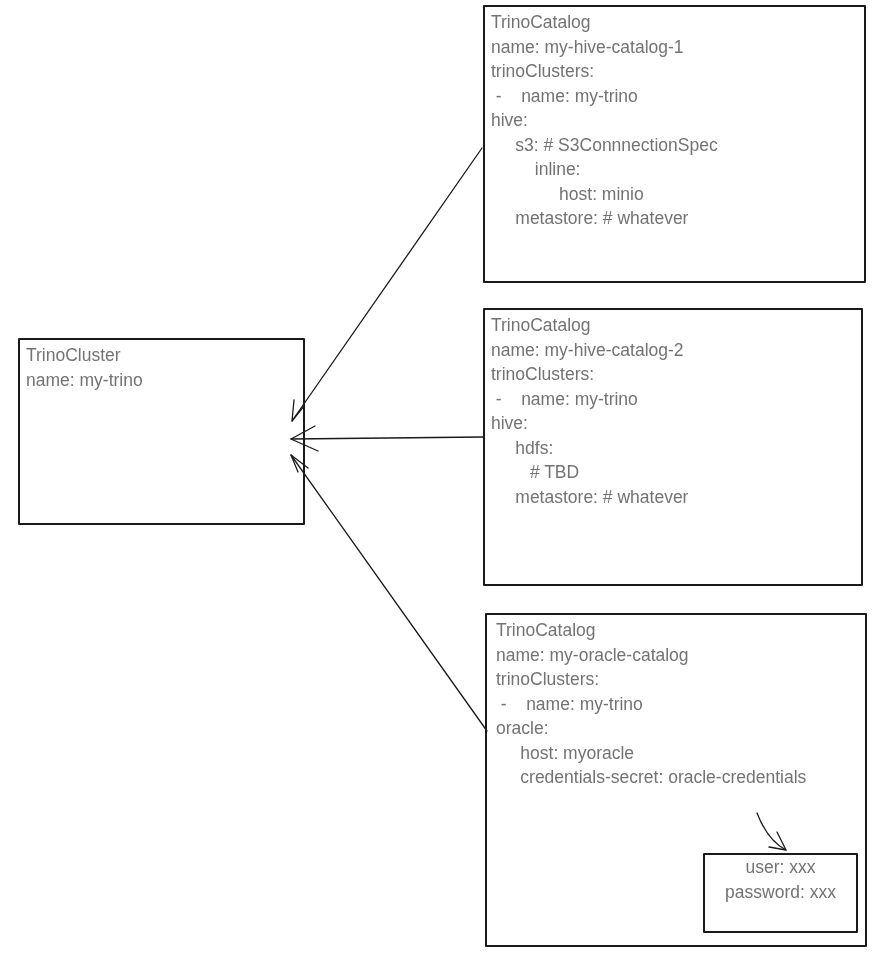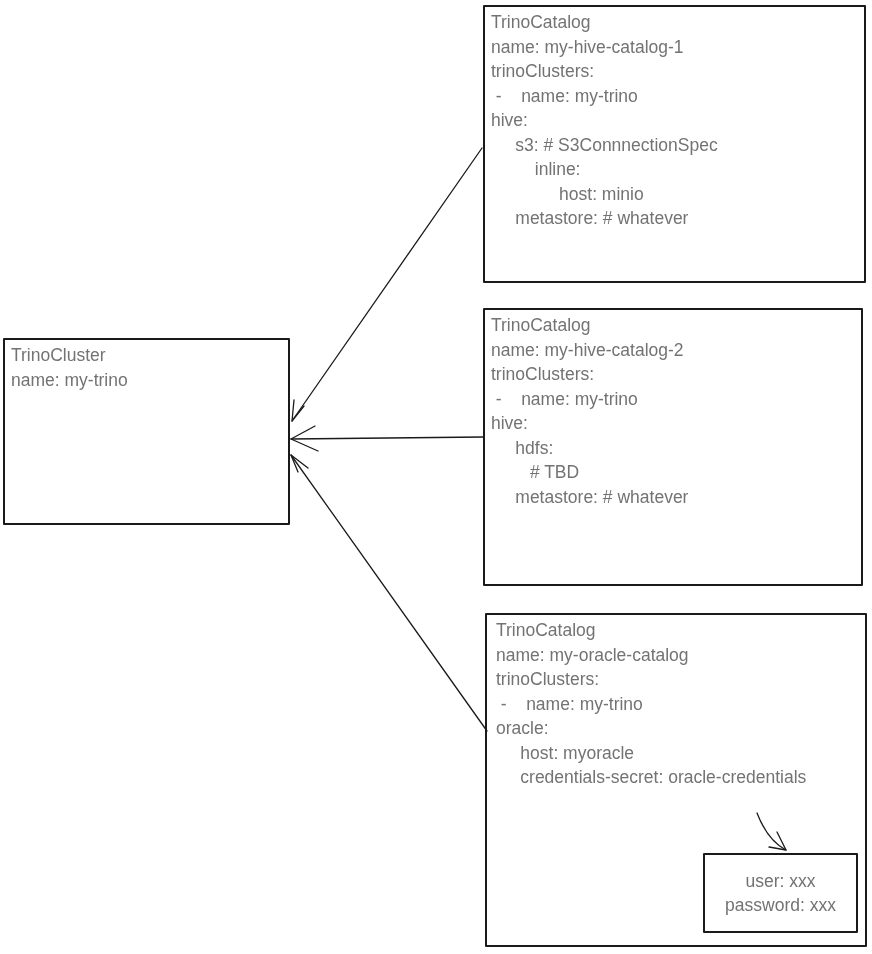--- a/index.html
+++ b/index.html
@@ -20,28 +20,28 @@
     z-index: 1;
   }
   .yaml {
     white-space: pre;
     font-family: "Liberation Sans", sans-serif;
     font-size: 17.5px;
     line-height: 24.5px;
     color: #737373;
     padding: 3px 6px;
   }
-  .node-cluster   { left: 3px;   top: 338px; width: 287px; height: 187px; }
+  .node-cluster   { left: 18px;   top: 338px; width: 287px; height: 187px; }
   .node-catalog-1 { left: 483px; top: 5px;   width: 383px; height: 278px; }
   .node-catalog-2 { left: 483px; top: 308px; width: 380px; height: 278px; }
   .node-catalog-3 { left: 485px; top: 613px; width: 382px; height: 334px; }
   .node-catalog-3 .yaml { padding-left: 9px; }
   .node-secret {
     left: 703px; top: 853px; width: 155px; height: 80px;
-    display: flex; align-items: center; justify-content: center;
+    display: flex; align-items: flex-start; justify-content: center;
     z-index: 2;
   }
   .node-secret .yaml { text-align: center; padding: 0; }
   .connectors {
     position: absolute;
     left: 0; top: 0;
     width: 872px; height: 954px;
     z-index: 3;
     pointer-events: none;
   }

